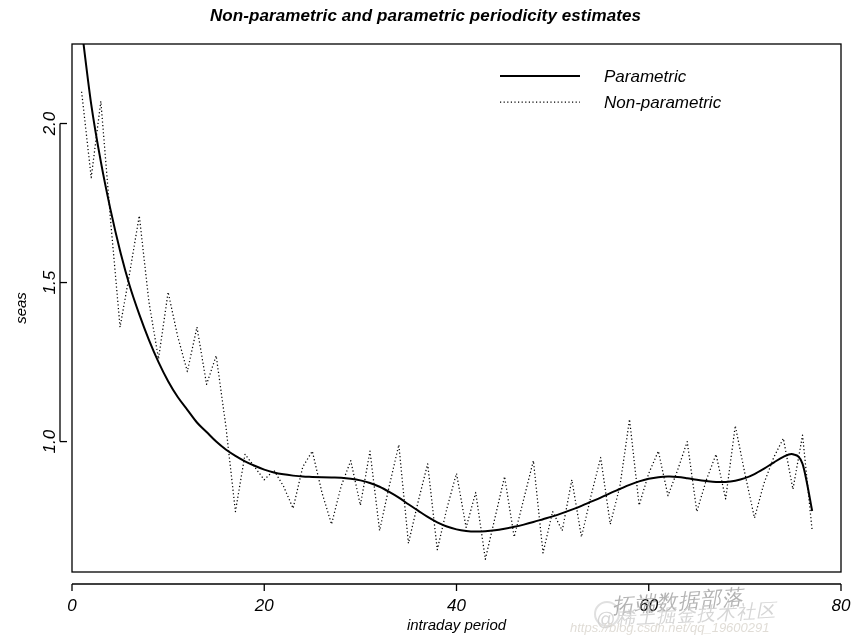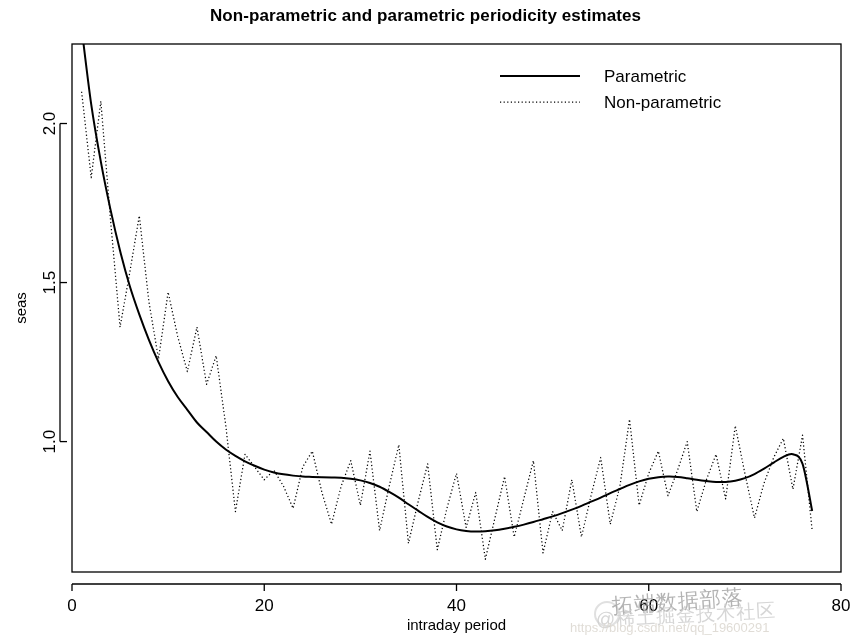--- a/index.html
+++ b/index.html
@@ -1,21 +1,21 @@
 <!DOCTYPE html>
 <html><head>
 <meta charset="utf-8">
 <style>
   html,body{margin:0;padding:0;}
   body{
     width:851px;height:641px;background:#ffffff;
     font-family:"Liberation Sans", sans-serif;
     color:#000;overflow:hidden;position:relative;
   }
-  #stage{position:absolute;left:0;top:0;width:851px;height:641px;}
+  #stage{position:absolute;left:0;top:0;width:851px;height:641px;font-style:italic;}
   .plot-title{
     position:absolute;left:0;top:6px;width:851px;text-align:center;
     font-size:17px;font-weight:bold;letter-spacing:.1px;
   }
   svg{position:absolute;left:0;top:0;}
   .axis-text{font-family:"Liberation Sans", sans-serif;font-size:17px;fill:#000;}
   .axis-title{font-family:"Liberation Sans", sans-serif;font-size:15px;fill:#000;}
   .legend-text{font-family:"Liberation Sans", sans-serif;font-size:17px;fill:#000;}
   .wm{
     position:absolute;pointer-events:none;user-select:none;

